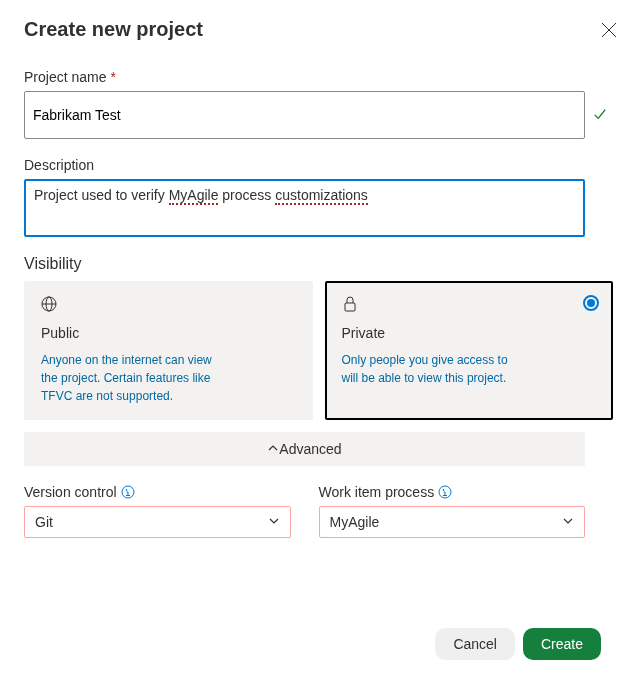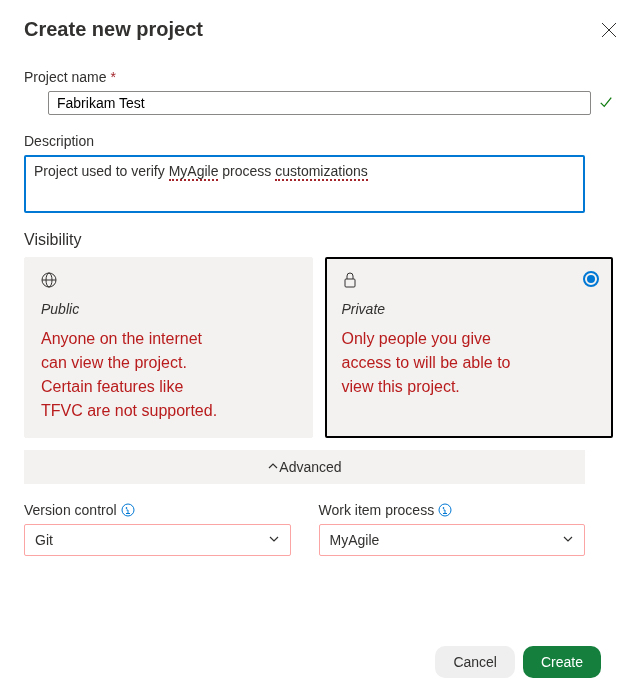--- a/index.html
+++ b/index.html
@@ -13,27 +13,26 @@
     width: 637px;
   }
   .header-row { display:flex; justify-content:space-between; align-items:flex-start; margin-bottom:28px; }
   h1 { font-size:20px; font-weight:600; margin:0; }
   .close-x { width:16px; height:16px; cursor:pointer; padding:4px; }
   .close-x svg { width:16px; height:16px; }
   .field-label { font-size:14px; margin-bottom:6px; display:flex; align-items:center; gap:4px; }
   .req { color:#a4262c; }
   .text-input {
     width:calc(100% - 28px);
-    height:24px;
+    height:48px;
     padding:4px 8px;
     font-size:14px;
     border:1px solid #8a8886;
     border-radius:2px;
     font-family:inherit;
-    margin-left:24px;
   }
   .name-row { display:flex; align-items:center; gap:8px; margin-bottom:18px;}
   .check { color:#107c10; }
   .textarea {
     width:calc(100% - 28px);
     height:58px;
     padding:6px 8px;
     font-size:14px;
     border:2px solid #0078d4;
     border-radius:2px;
@@ -49,22 +48,22 @@
     background:#f3f2f1;
     border:1px solid #f3f2f1;
     border-radius:2px;
     padding:14px 16px;
     position:relative;
     cursor:pointer;
   }
   .vis-card.selected { border:2px solid #000000; padding:13px 15px; }
   .vis-icon { margin-bottom:10px; }
   .vis-icon svg { width:16px; height:16px; }
-  .vis-title { font-size:14px; margin-bottom:10px;font-style:italic; }
-  .vis-desc { font-size:16px; color:#b91c1c; line-height:1.5; max-width:180px; }
+  .vis-title { font-size:14px; margin-bottom:10px; }
+  .vis-desc { font-size:12px; color:#0369a1; line-height:1.5; max-width:180px; }
   .radio-dot {
     position:absolute; top:12px; right:12px;
     width:16px; height:16px; border-radius:50%;
   }
   .radio-dot.on { border:2px solid #0078d4; display:flex; align-items:center; justify-content:center; }
   .radio-dot.on::after { content:""; width:8px; height:8px; background:#0078d4; border-radius:50%; }
   .adv-bar {
     width:calc(100% - 28px);
     height:34px;
     background:#f3f2f1;

